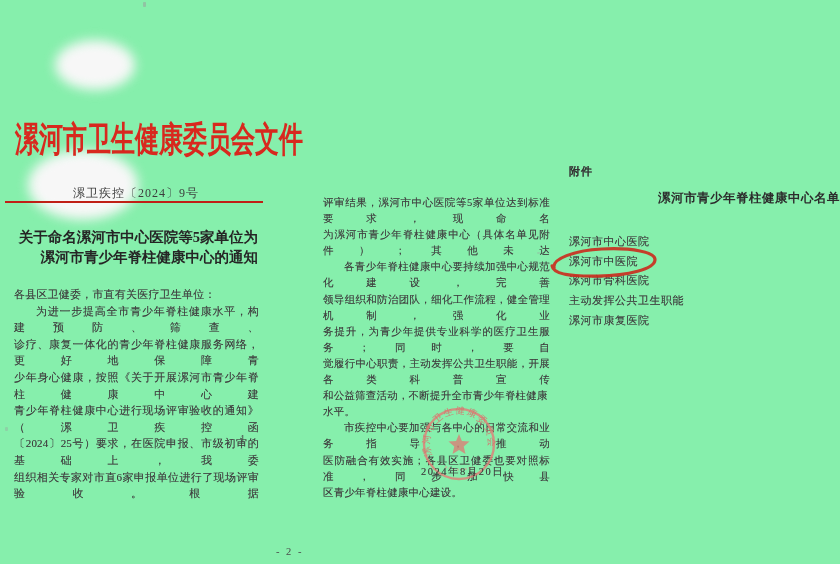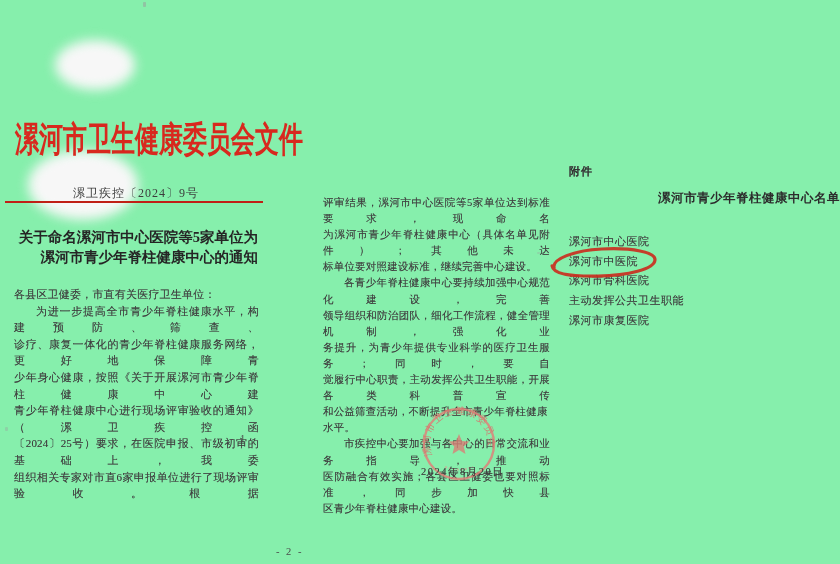--- a/index.html
+++ b/index.html
@@ -101,21 +101,20 @@
     <span class="line fill">青少年脊柱健康中心进行现场评审验收的通知》（漯卫疾控函</span>
     <span class="line fill">〔2024〕25号）要求，在医院申报、市级初审的基础上，我委</span>
     <span class="line fill">组织相关专家对市直6家申报单位进行了现场评审验收。根据</span>
   </div>
 
   <div class="abs page-num pn1">- 1 -</div>
 
   <div class="abs body-block p2-body">
     <span class="line fill">评审结果，漯河市中心医院等5家单位达到标准要求，现命名</span>
     <span class="line fill">为漯河市青少年脊柱健康中心（具体名单见附件）；其他未达</span>
-    <span class="line">标单位要对照建设标准，继续完善中心建设。</span>
     <span class="line fill ind">各青少年脊柱健康中心要持续加强中心规范化建设，完善</span>
     <span class="line fill">领导组织和防治团队，细化工作流程，健全管理机制，强化业</span>
     <span class="line fill">务提升，为青少年提供专业科学的医疗卫生服务；同时，要自</span>
     <span class="line fill">觉履行中心职责，主动发挥公共卫生职能，开展各类科普宣传</span>
     <span class="line">和公益筛查活动，不断提升全市青少年脊柱健康水平。</span>
     <span class="line fill ind">市疾控中心要加强与各中心的日常交流和业务指导，推动</span>
     <span class="line fill">医防融合有效实施；各县区卫健委也要对照标准，同步加快县</span>
     <span class="line">区青少年脊柱健康中心建设。</span>
   </div>
 

